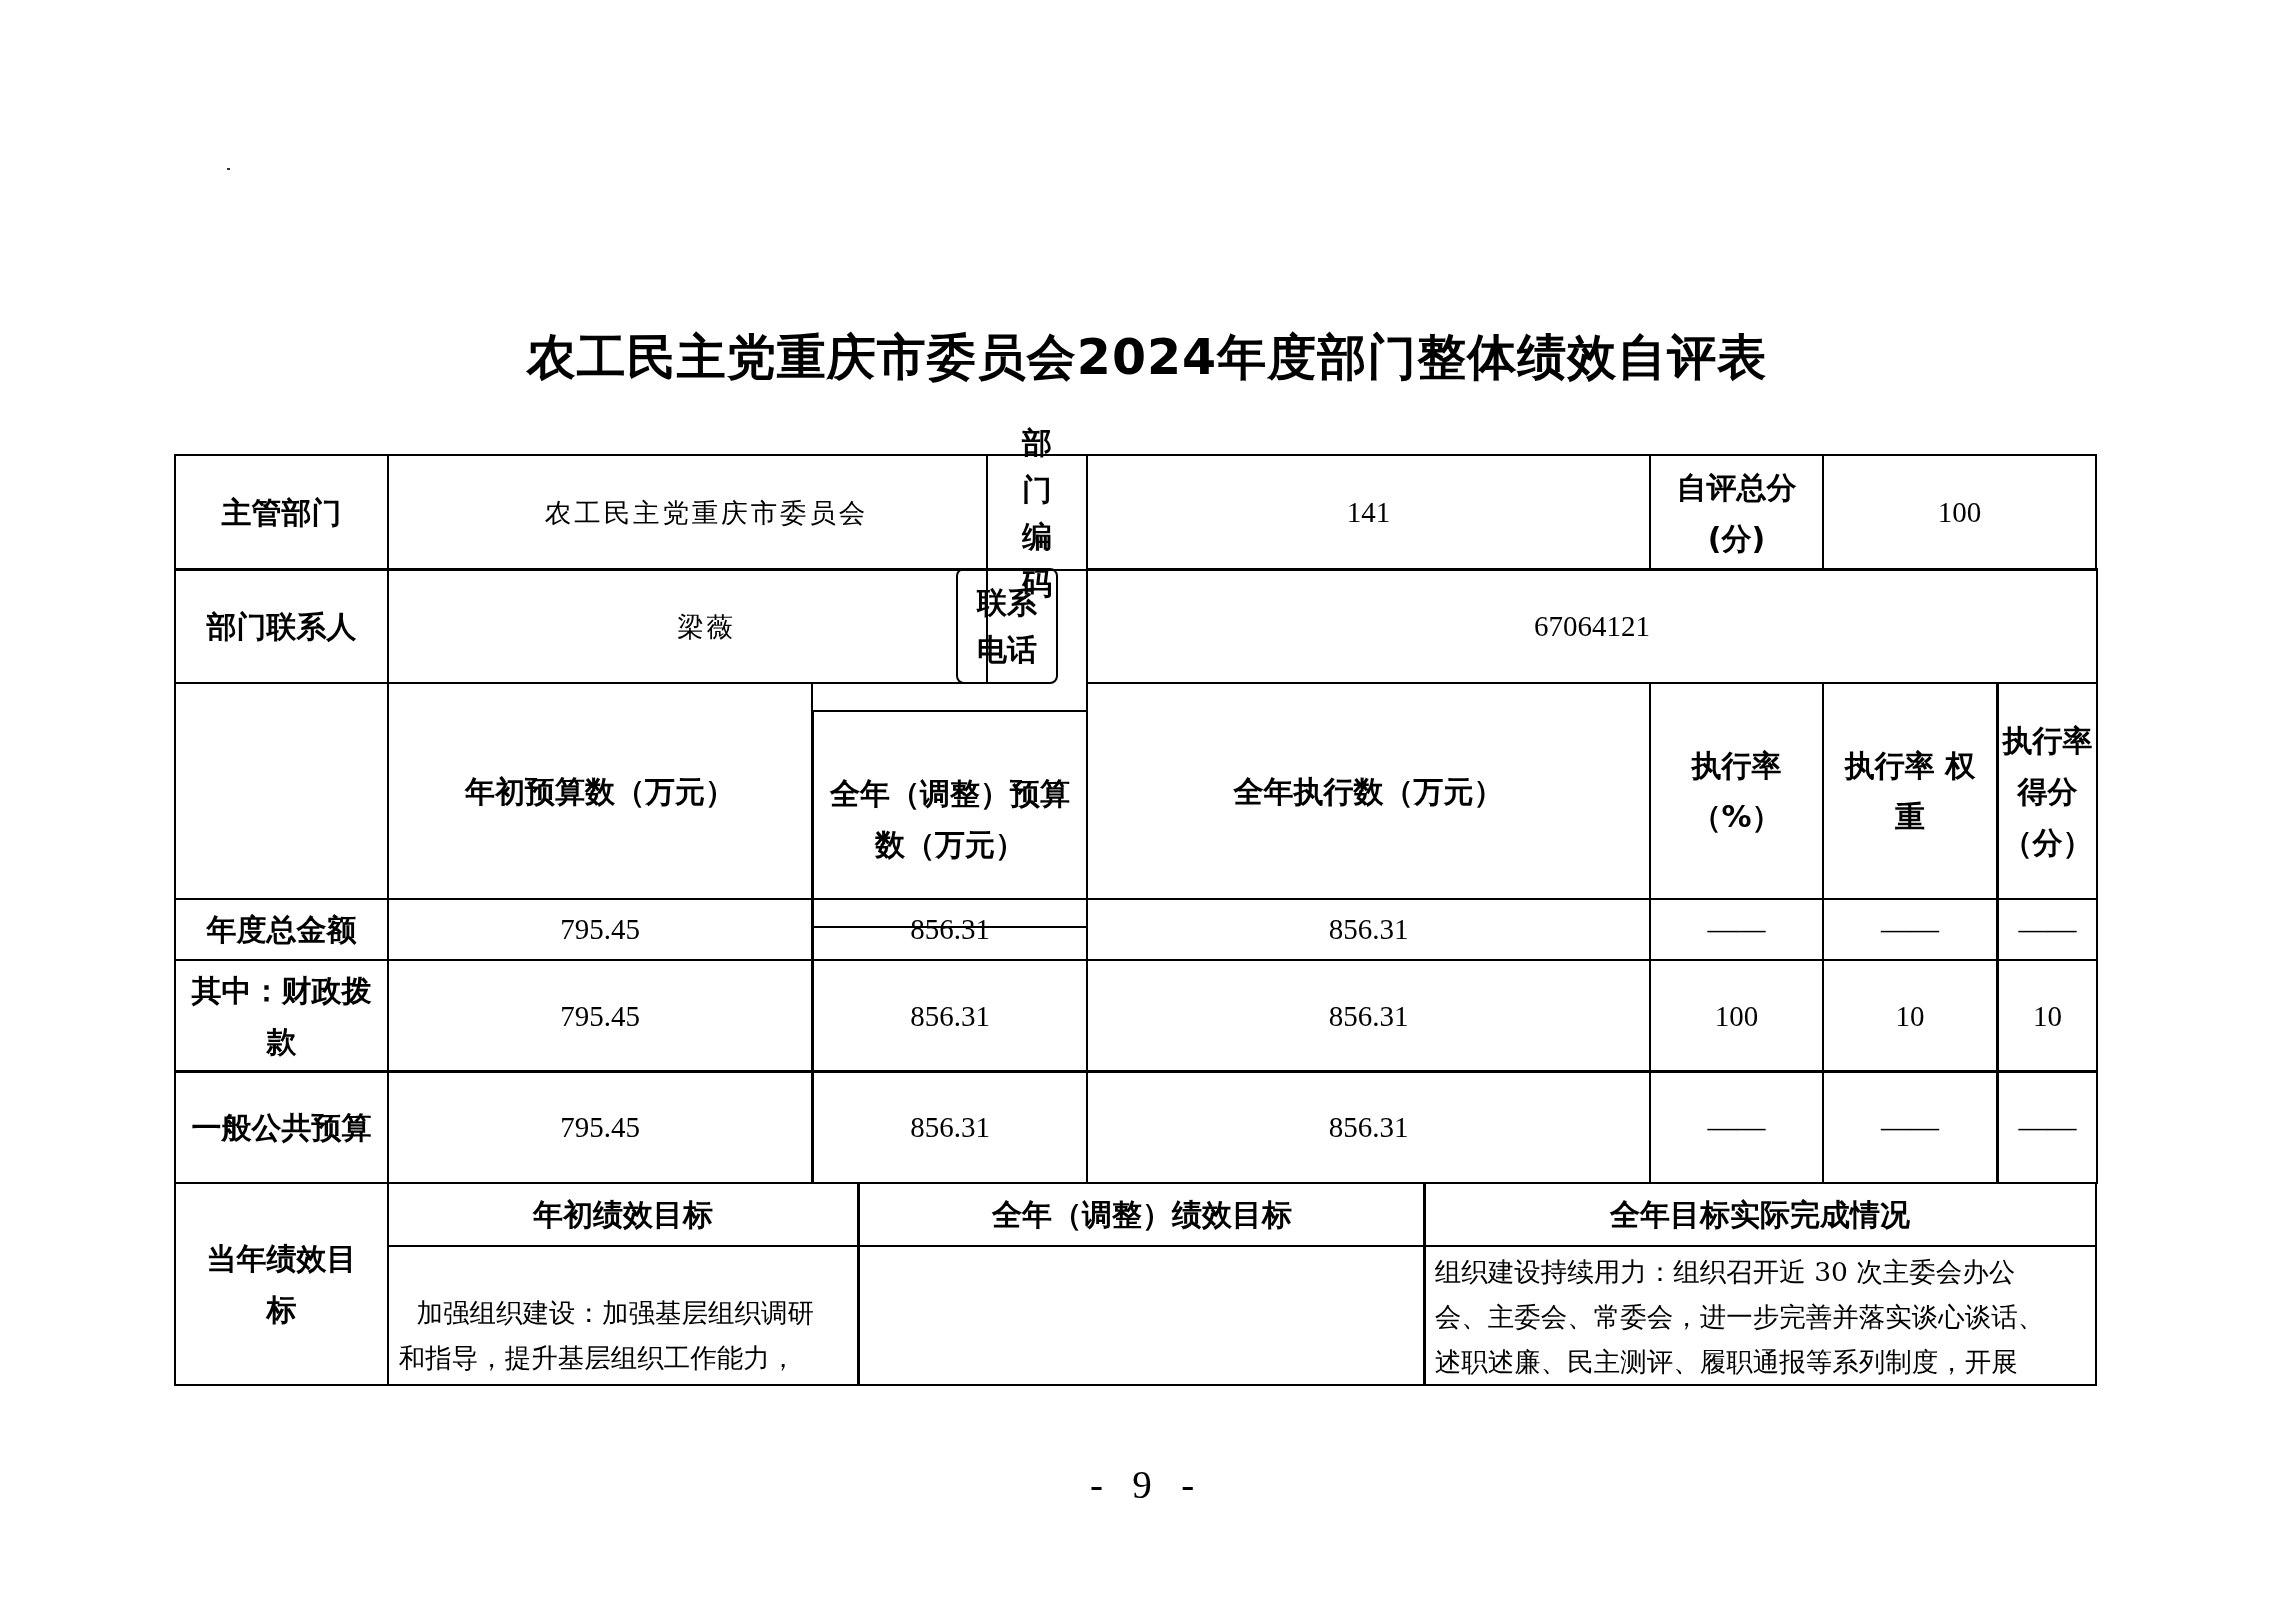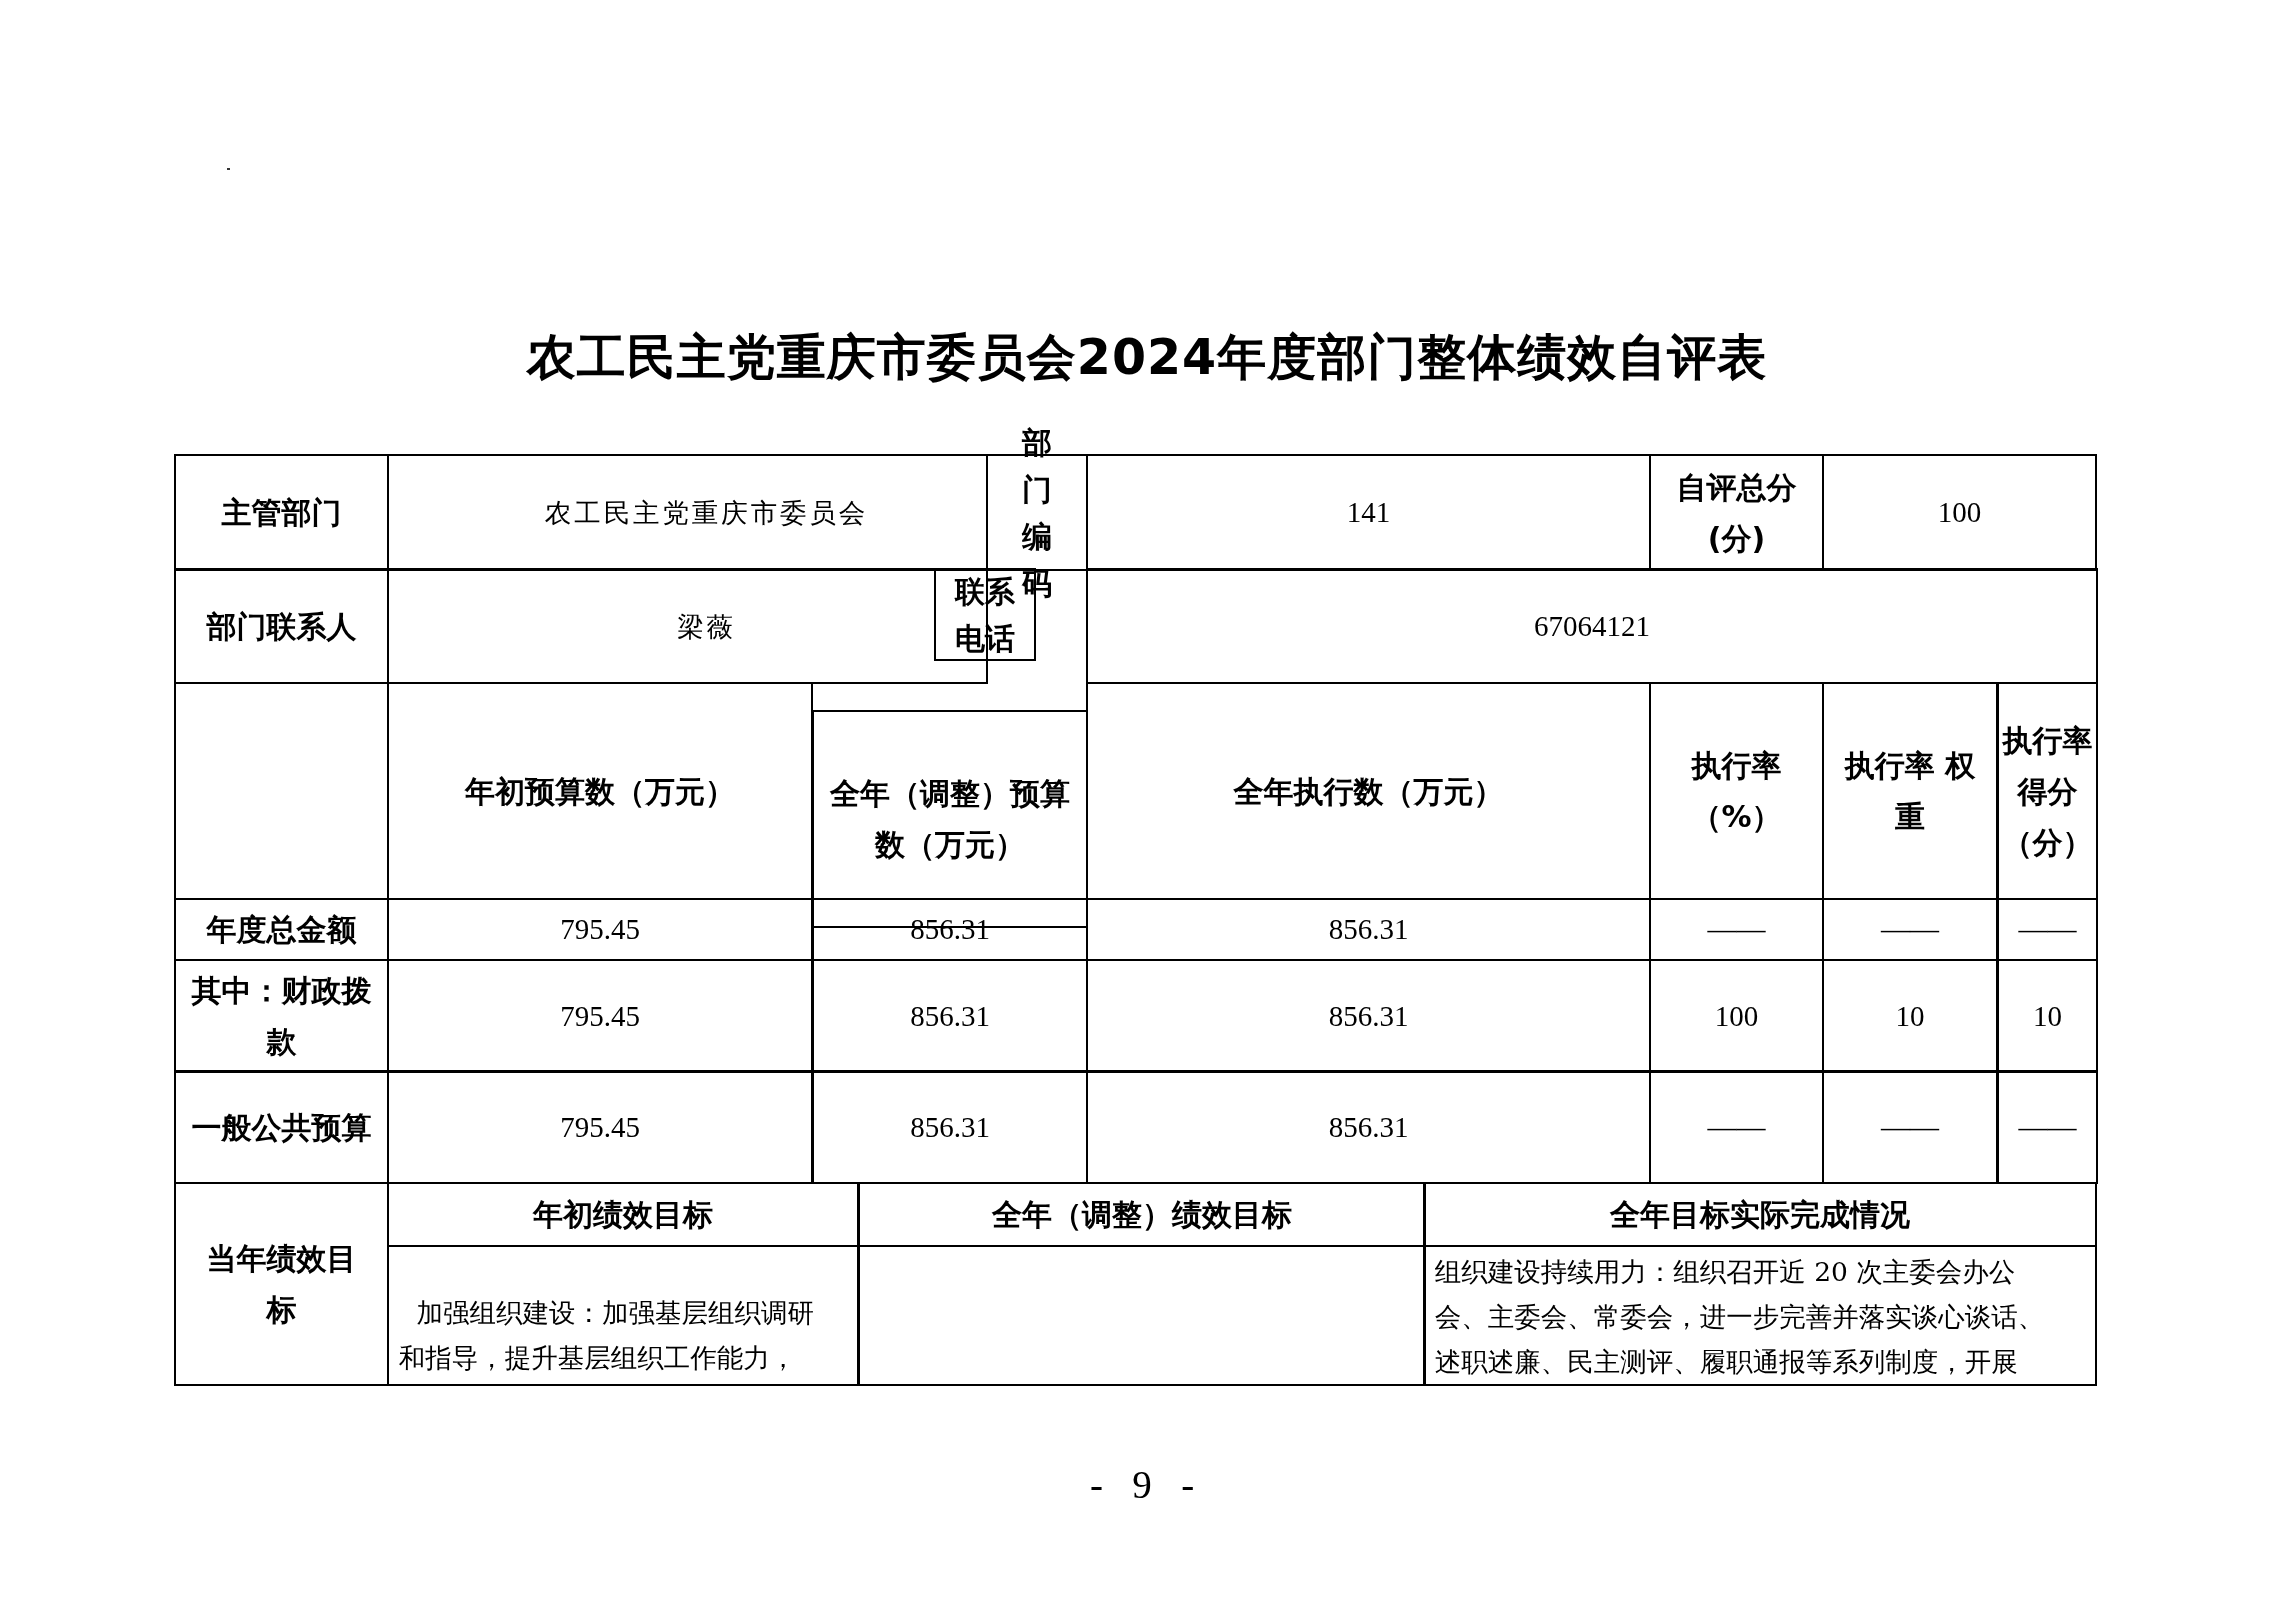--- a/index.html
+++ b/index.html
@@ -34,21 +34,21 @@
 
   <div class="cell lbl" style="left:174px;top:454px;width:215px;height:117px;">主管部门</div>
   <div class="cell song" style="left:387px;top:454px;width:601px;height:117px;">农工民主党重庆市委员会</div>
   <div class="cell lbl" style="left:986px;top:454px;width:102px;height:117px;line-height:47px;padding:0 27px;">部门编码</div>
   <div class="cell val" style="left:1086px;top:454px;width:565px;height:117px;">141</div>
   <div class="cell lbl" style="left:1649px;top:454px;width:175px;height:117px;line-height:51px;padding:0 15.7px;">自评总分(分)</div>
   <div class="cell val" style="left:1822px;top:454px;width:275px;height:117px;">100</div>
 
   <div class="cell lbl" style="left:174px;top:568px;width:215px;height:116px;">部门联系人</div>
   <div class="cell song" style="left:387px;top:568px;width:601px;height:116px;">梁薇</div>
-  <div class="cell lbl" style="left:934px;top:568px;width:102px;height:93px;line-height:47px;padding:0 13.7px;">联系电话</div>
+  <div class="cell lbl" style="left:956px;top:568px;width:102px;height:116px;line-height:47px;padding:0 13.7px;border-radius:8px;">联系电话</div>
   <div class="cell val" style="left:1086px;top:568px;width:1012px;height:116px;">67064121</div>
 
   <div class="cell lbl" style="left:174px;top:682px;width:215px;height:218px;"></div>
   <div class="cell lbl" style="left:387px;top:682px;width:426px;height:218px;">年初预算数（万元）</div>
   <div class="cell lbl" style="left:812px;top:682px;width:276px;height:218px;padding:0 7.8px;margin-top:28px;">全年（调整）预算数（万元）</div>
   <div class="cell lbl" style="left:1086px;top:682px;width:565px;height:218px;">全年执行数（万元）</div>
   <div class="cell lbl" style="left:1649px;top:682px;width:175px;height:218px;padding:0 37px;">执行率（%）</div>
   <div class="cell lbl" style="left:1822px;top:682px;width:176px;height:218px;padding:0 13.7px;">执行率 权重</div>
   <div class="cell lbl" style="left:1997px;top:682px;width:101px;height:218px;padding:0 3.9px;">执行率得分（分）</div>
 
@@ -80,20 +80,20 @@
   <div class="cell lbl" style="left:387px;top:1182px;width:472px;height:65px;">年初绩效目标</div>
   <div class="cell lbl" style="left:858px;top:1182px;width:568px;height:65px;">全年（调整）绩效目标</div>
   <div class="cell lbl" style="left:1423px;top:1182px;width:674px;height:65px;">全年目标实际完成情况</div>
 
   <div class="cell txt" style="left:387px;top:1245px;width:472px;height:141px;flex-direction:column;align-items:flex-start;justify-content:flex-end;">
     <span style="padding-left:17.6px;">加强组织建设：加强基层组织调研</span>
     <span>和指导，提升基层组织工作能力，</span>
   </div>
   <div class="cell txt" style="left:858px;top:1245px;width:568px;height:141px;"></div>
   <div class="cell txt" style="left:1423px;top:1245px;width:674px;height:141px;flex-direction:column;align-items:flex-start;justify-content:flex-start;">
-    <span>组织建设持续用力：组织召开近 20 次主委会办公</span>
+    <span>组织建设持续用力：组织召开近 30 次主委会办公</span>
     <span>会、主委会、常委会，进一步完善并落实谈心谈话、</span>
     <span>述职述廉、民主测评、履职通报等系列制度，开展</span>
   </div>
 </div>
 
 <div class="pagenum">- 9 -</div>
 
 
 </body></html>

